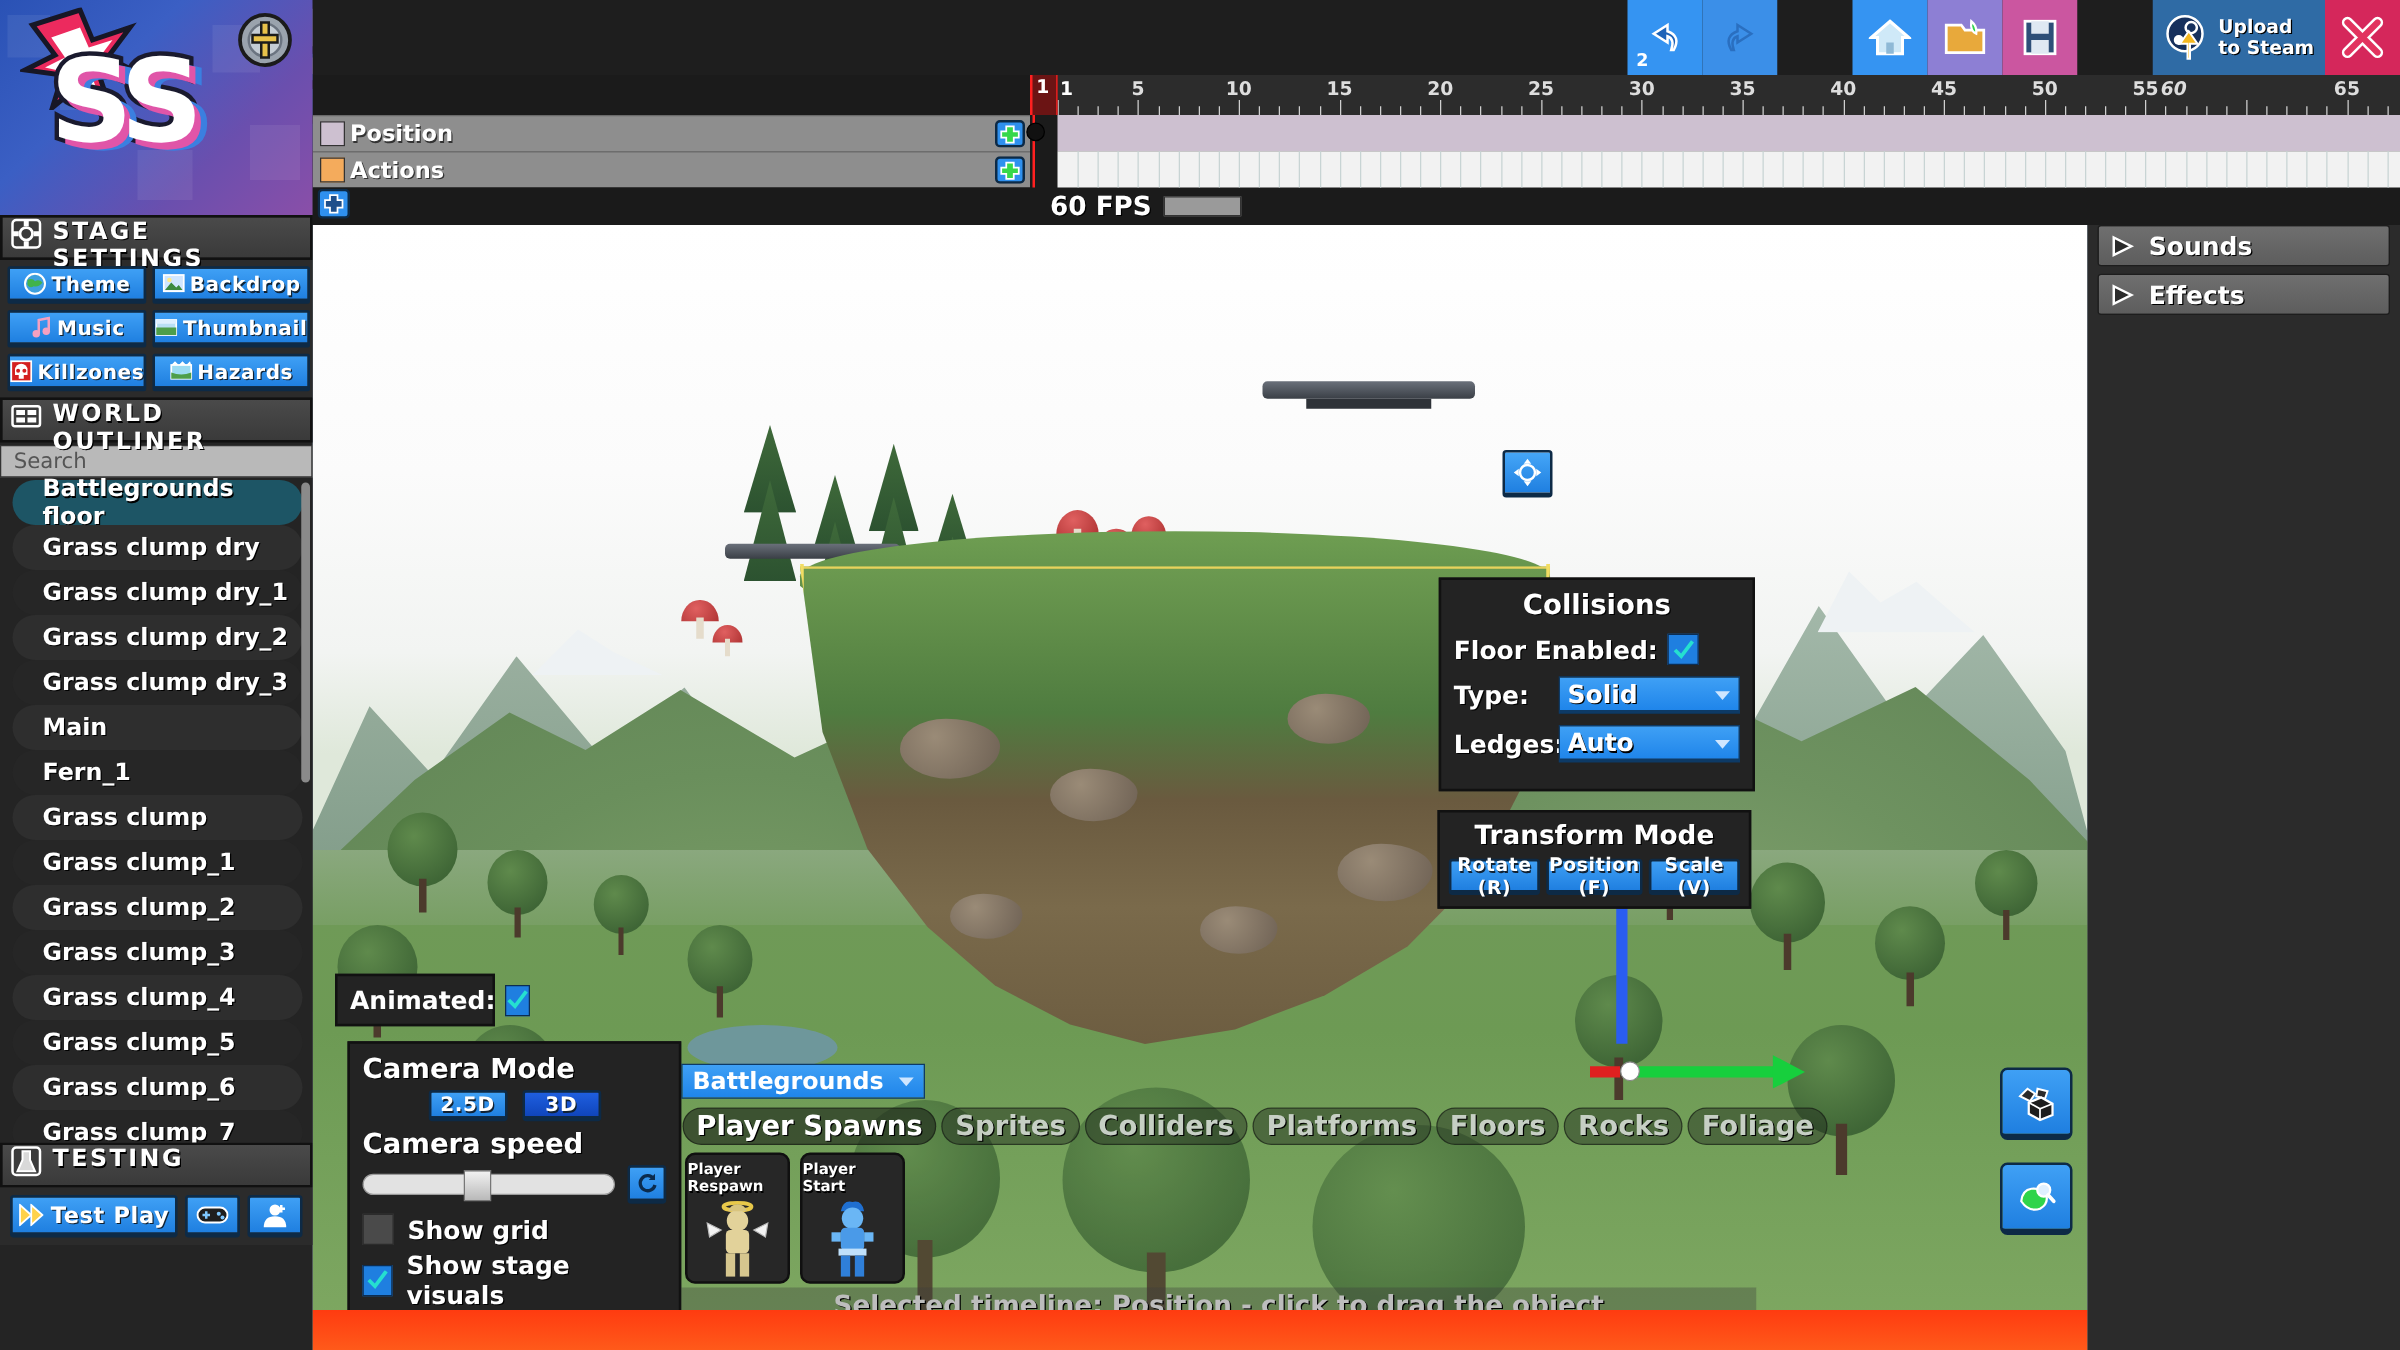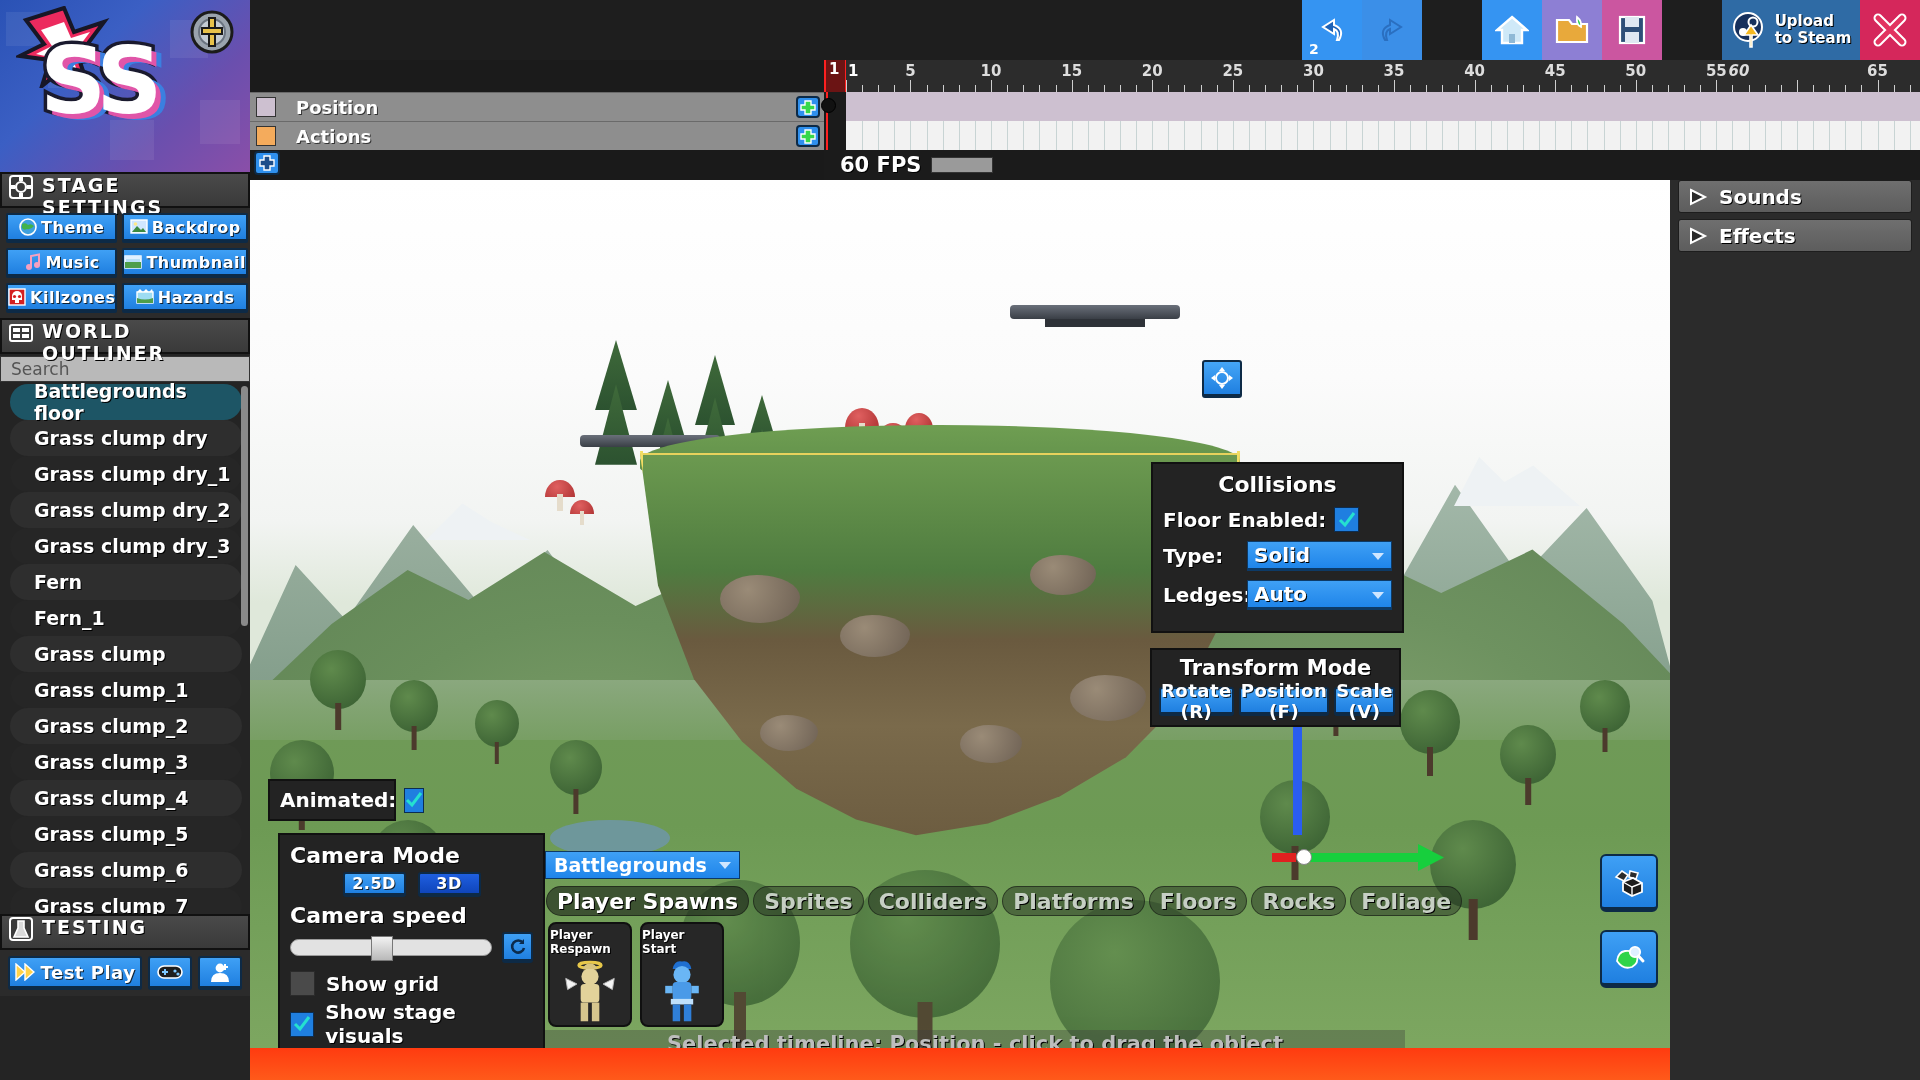--- a/index.html
+++ b/index.html
@@ -85,21 +85,21 @@
 
   
   #timeline{ position:absolute; left:250px; top:60px; width:1670px; height:120px;
              background:#1b1b1b; z-index:24; }
   #tlHdr{ position:absolute; left:0; top:0; width:574px; height:32px;
           background:linear-gradient(#4c4c4c,#3c3c3c); border:1px solid #111;
           display:flex; align-items:center; gap:8px; padding-left:6px;
           color:#fff; font-size:20px; font-weight:bold; text-shadow:1px 1px 0 #000;}
   .trow{ position:absolute; left:0; width:574px; height:29px;
          background:#8e8e8e; border-top:1px solid #6a6a6a;
-         display:flex; align-items:center; gap:20px; padding-left:6px; }
+         display:flex; align-items:center; gap:4px; padding-left:6px; }
   .trow .sw{ width:20px; height:20px; border:1px solid #333; }
   .trow .nm{ color:#fff; font-size:18px; font-weight:bold; text-shadow:1px 1px 0 #333;}
   .trow .plus{ position:absolute; right:4px; top:3px; width:24px; height:22px; }
   #tlBottom{ position:absolute; left:0; top:90px; width:574px; height:30px;
              background:#1a1a1a; display:flex; align-items:center; padding-left:4px;}
   #ruler{ position:absolute; left:574px; top:0; right:0; height:32px;
           background:#2c2c2c; overflow:hidden; }
   .tick{ position:absolute; bottom:0; width:1px; background:#cfcfcf; }
   .tlab{ position:absolute; top:2px; color:#ddd; font-size:15px; font-weight:bold;
          transform:translateX(-50%); }
@@ -208,21 +208,21 @@
         display:flex; align-items:center; padding:0 6px; font-size:20px;
         color:#fff; cursor:pointer; position:relative; }
   .ddl .ar{ position:absolute; right:7px; top:11px; width:0;height:0;
             border-left:6px solid transparent;border-right:6px solid transparent;
             border-top:7px solid #cfe6ff; }
 
   #transformMode{ left:1150px; top:648px; width:251px; padding:6px 7px 9px; }
   #transformMode .ttl{ text-align:center; font-size:21px; font-weight:bold;
                        text-shadow:1px 1px 0 #000; margin-bottom:7px; }
   #tmBtns{ display:flex; gap:5px; }
-  #tmBtns .pxbtn{ flex:1; height:29px; font-size:18px; border-radius:3px; }
+  #tmBtns .pxbtn{ flex:1; height:29px; font-size:15px; border-radius:3px; }
 
   #objProps{ left:1254px; top:737px; width:400px; background:#232323;
              border:2px solid #111; padding:5px 6px 6px; z-index:12; color:#fff; }
   #objName{ height:30px; background:#b9b9b9; color:#111; font-size:21px;
             font-weight:bold; display:flex; align-items:center; padding-left:8px; }
   .trow2{ display:flex; align-items:center; gap:4px; margin-top:4px; }
   .trow2 .lab{ width:108px; font-size:21px; font-weight:bold; text-shadow:1px 1px 0 #000;}
   .axis{ width:24px; height:23px; display:flex; align-items:center; justify-content:center;
          font-size:17px; font-weight:bold; color:#fff; border:1px solid #000; }
   .axis.x{ background:#cc1a1a; } .axis.y{ background:#16c416; } .axis.z{ background:#1414c8; }
@@ -711,21 +711,21 @@
       <span>WORLD OUTLINER</span>
     </div>
     <div id="search">Search</div>
 
     <div id="outliner">
       <div class="oitem sel">Battlegrounds floor</div>
       <div class="oitem odd">Grass clump dry</div>
       <div class="oitem even">Grass clump dry_1</div>
       <div class="oitem odd">Grass clump dry_2</div>
       <div class="oitem even">Grass clump dry_3</div>
-      <div class="oitem odd">Fern</div>
+      <div class="oitem odd">Main</div>
       <div class="oitem even">Fern_1</div>
       <div class="oitem odd">Grass clump</div>
       <div class="oitem even">Grass clump_1</div>
       <div class="oitem odd">Grass clump_2</div>
       <div class="oitem even">Grass clump_3</div>
       <div class="oitem odd">Grass clump_4</div>
       <div class="oitem even">Grass clump_5</div>
       <div class="oitem odd">Grass clump_6</div>
       <div class="oitem even">Grass clump_7</div>
 

